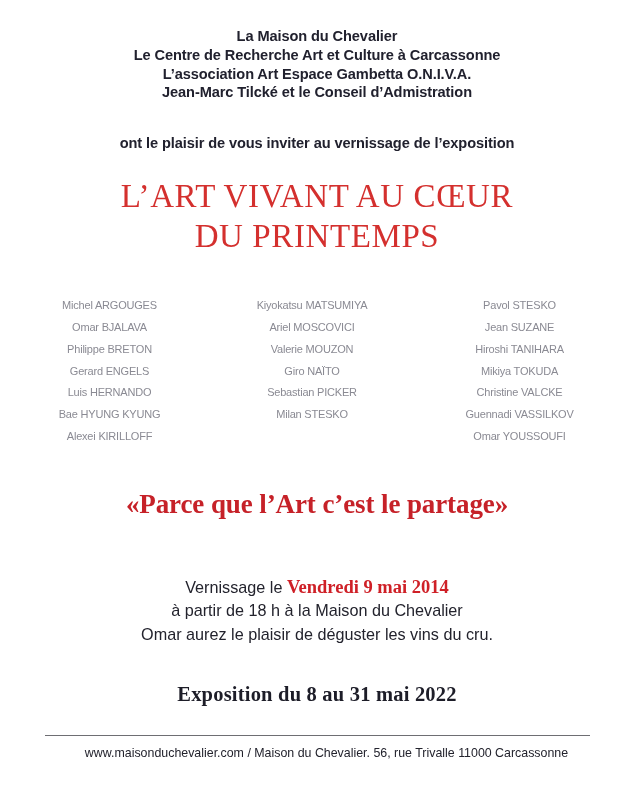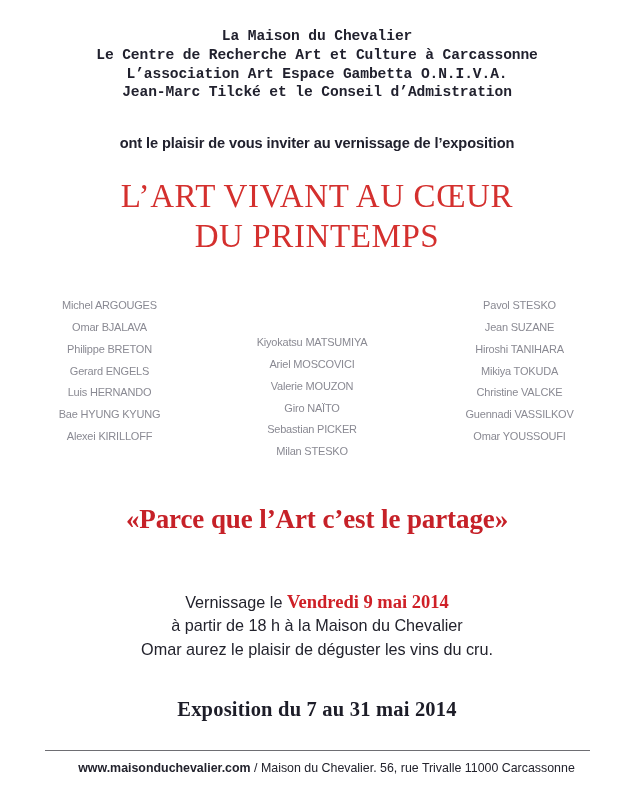--- a/index.html
+++ b/index.html
@@ -21,21 +21,21 @@
     box-sizing: border-box;
     background: #ffffff;
   }
 
   
   .header {
     text-align: center;
     padding-top: 27px;
   }
   .header-line {
-    font-family: Liberation Mono, monospace;
+    font-family: Liberation Sans, sans-serif;
     font-size: 14.6px;
     font-weight: bold;
     color: #21212e;
     line-height: 18.8px;
     letter-spacing: -0.1px;
   }
 
   
   .invite {
     text-align: center;
@@ -67,21 +67,21 @@
   }
   .artist-col {
     text-align: center;
     color: #8a8a93;
     font-size: 11px;
     line-height: 21.8px;
     letter-spacing: -0.2px;
     box-sizing: border-box;
   }
   .col-1 { width: 205px; }
-  .col-2 { width: 200px; margin-top: 37px; }
+  .col-2 { width: 200px; }
   .col-3 { width: 215px; }
   .artist-name { display: block; white-space: nowrap; }
 
   
   .quote {
     text-align: center;
     margin-top: 41px;
     font-family: "Liberation Serif", serif;
     font-weight: bold;
     font-size: 27px;
@@ -124,21 +124,21 @@
     margin: 29px auto 0 auto;
   }
   .footer {
     text-align: center;
     margin-top: 9px;
     font-size: 12.4px;
     line-height: 17.5px;
     color: #23232d;
   }
   .footer-line { display: block; white-space: nowrap; }
-  .footer-url { font-weight: bold; margin-left: 19px; }
+  .footer-url { font-weight: normal; margin-left: 19px; }
 </style>
 </head>
 <body>
 
 <div class="page">
 
   <div class="header">
     <div class="header-line">La Maison du Chevalier</div>
     <div class="header-line">Le Centre de Recherche Art et Culture à Carcassonne</div>
     <div class="header-line">L’association Art Espace Gambetta O.N.I.V.A.</div>
@@ -186,21 +186,21 @@
   </div>
 
   <div class="quote">«Parce que l’Art c’est le partage»</div>
 
   <div class="vernissage">
     <span class="vernissage-line"><span>Vernissage le </span><span class="date-strong">Vendredi 9 mai 2014</span></span>
     <span class="vernissage-line">à partir de 18 h à la Maison du Chevalier</span>
     <span class="vernissage-line">Omar aurez le plaisir de déguster les vins du cru.</span>
   </div>
 
-  <div class="exposition">Exposition du 7 au 31 mai 2014</div>
+  <div class="exposition">Exposition du 8 au 31 mai 2022</div>
 
   <div class="rule"></div>
 
   <div class="footer">
     <span class="footer-line"><span class="footer-url">www.maisonduchevalier.com</span><span> / Maison du Chevalier. 56, rue Trivalle 11000 Carcassonne</span></span>
   </div>
 
 </div>
 
 </body></html>

